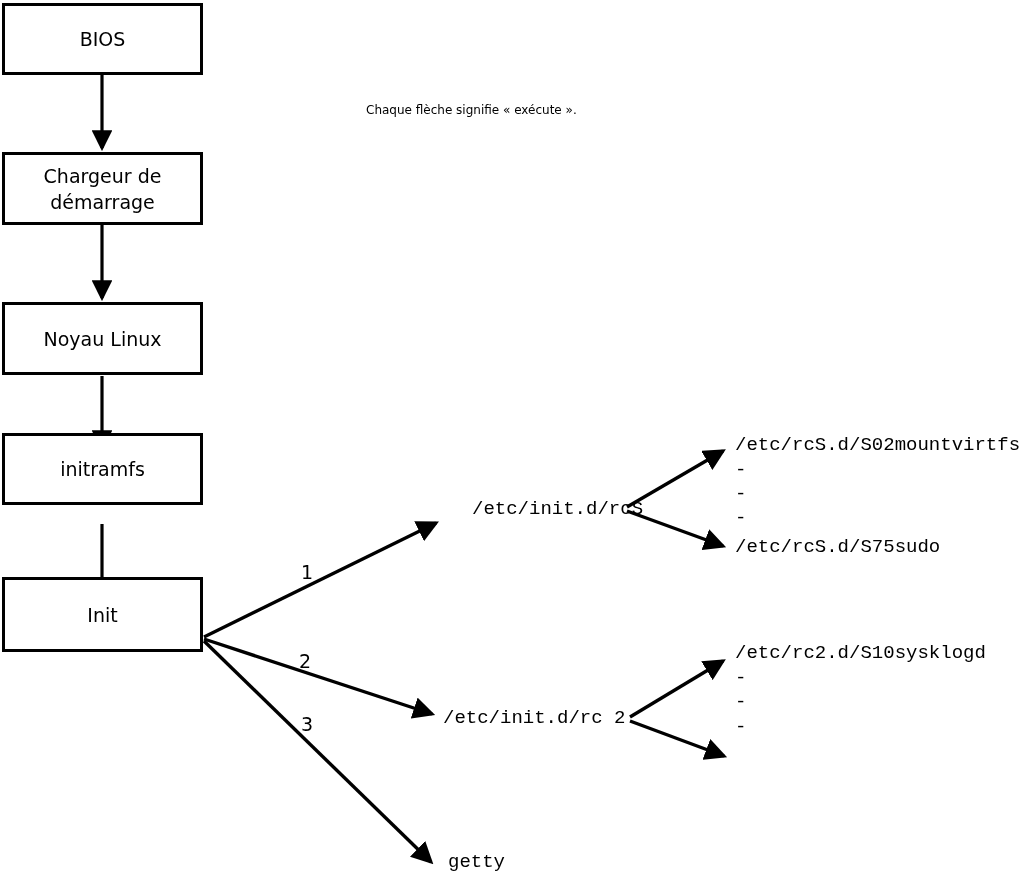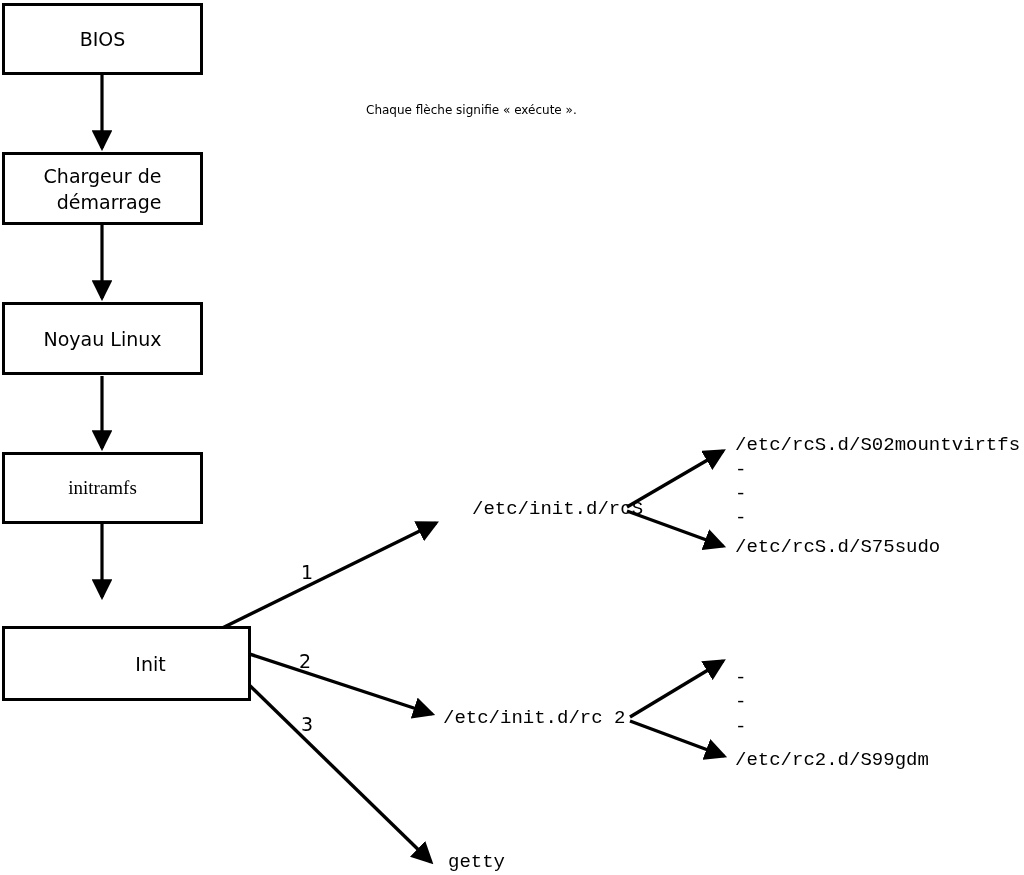--- a/index.html
+++ b/index.html
@@ -25,21 +25,21 @@
     border: 3px solid #000000;
     background: #ffffff;
     display: flex;
     align-items: center;
     justify-content: center;
     font-size: 19px;
     line-height: 26px;
   }
   .node .node-label {
     white-space: pre-line;
-    text-align: right;
+    text-align: center;
     display: inline-block;
   }
   .legend {
     position: absolute;
     left: 366px;
     top: 103px;
     font-size: 12px;
     white-space: nowrap;
   }
   .branch-num {
@@ -89,39 +89,39 @@
   <div class="node" style="top:3px;   height:66px;">
     <span class="node-label">BIOS</span>
   </div>
   <div class="node" style="top:152px; height:67px;">
     <span class="node-label">Chargeur de
 démarrage</span>
   </div>
   <div class="node" style="top:302px; height:67px;">
     <span class="node-label">Noyau Linux</span>
   </div>
-  <div class="node" style="top:452px; height:66px;font-family:Liberation Serif, serif;">
+  <div class="node" style="top:433px; height:66px;">
     <span class="node-label">initramfs</span>
   </div>
-  <div class="node" style="top:626px; height:69px;padding-left:48px;">
+  <div class="node" style="top:577px; height:69px;">
     <span class="node-label">Init</span>
   </div>
 
   <div class="branch-num" style="left:297px; top:561px;">1</div>
   <div class="branch-num" style="left:295px; top:650px;">2</div>
   <div class="branch-num" style="left:297px; top:713px;">3</div>
 
   <div class="mono" style="left:472px; top:497px;">/etc/init.d/rcS</div>
   <div class="mono" style="left:443px; top:706px;">/etc/init.d/rc 2</div>
   <div class="mono" style="left:448px; top:850px;">getty</div>
 
   <div class="mono" style="left:735px; top:433px;">/etc/rcS.d/S02mountvirtfs</div>
   <div class="mono" style="left:735px; top:458px;">-</div>
   <div class="mono" style="left:735px; top:482px;">-</div>
   <div class="mono" style="left:735px; top:506px;">-</div>
   <div class="mono" style="left:735px; top:535px;">/etc/rcS.d/S75sudo</div>
 
+  <div class="mono" style="left:735px; top:641px;">/etc/rc2.d/S10sysklogd</div>
   <div class="mono" style="left:735px; top:666px;">-</div>
   <div class="mono" style="left:735px; top:690px;">-</div>
   <div class="mono" style="left:735px; top:715px;">-</div>
-  <div class="mono" style="left:735px; top:748px;">/etc/rc2.d/S99gdm</div>
 
 </div>
 
 </body></html>

